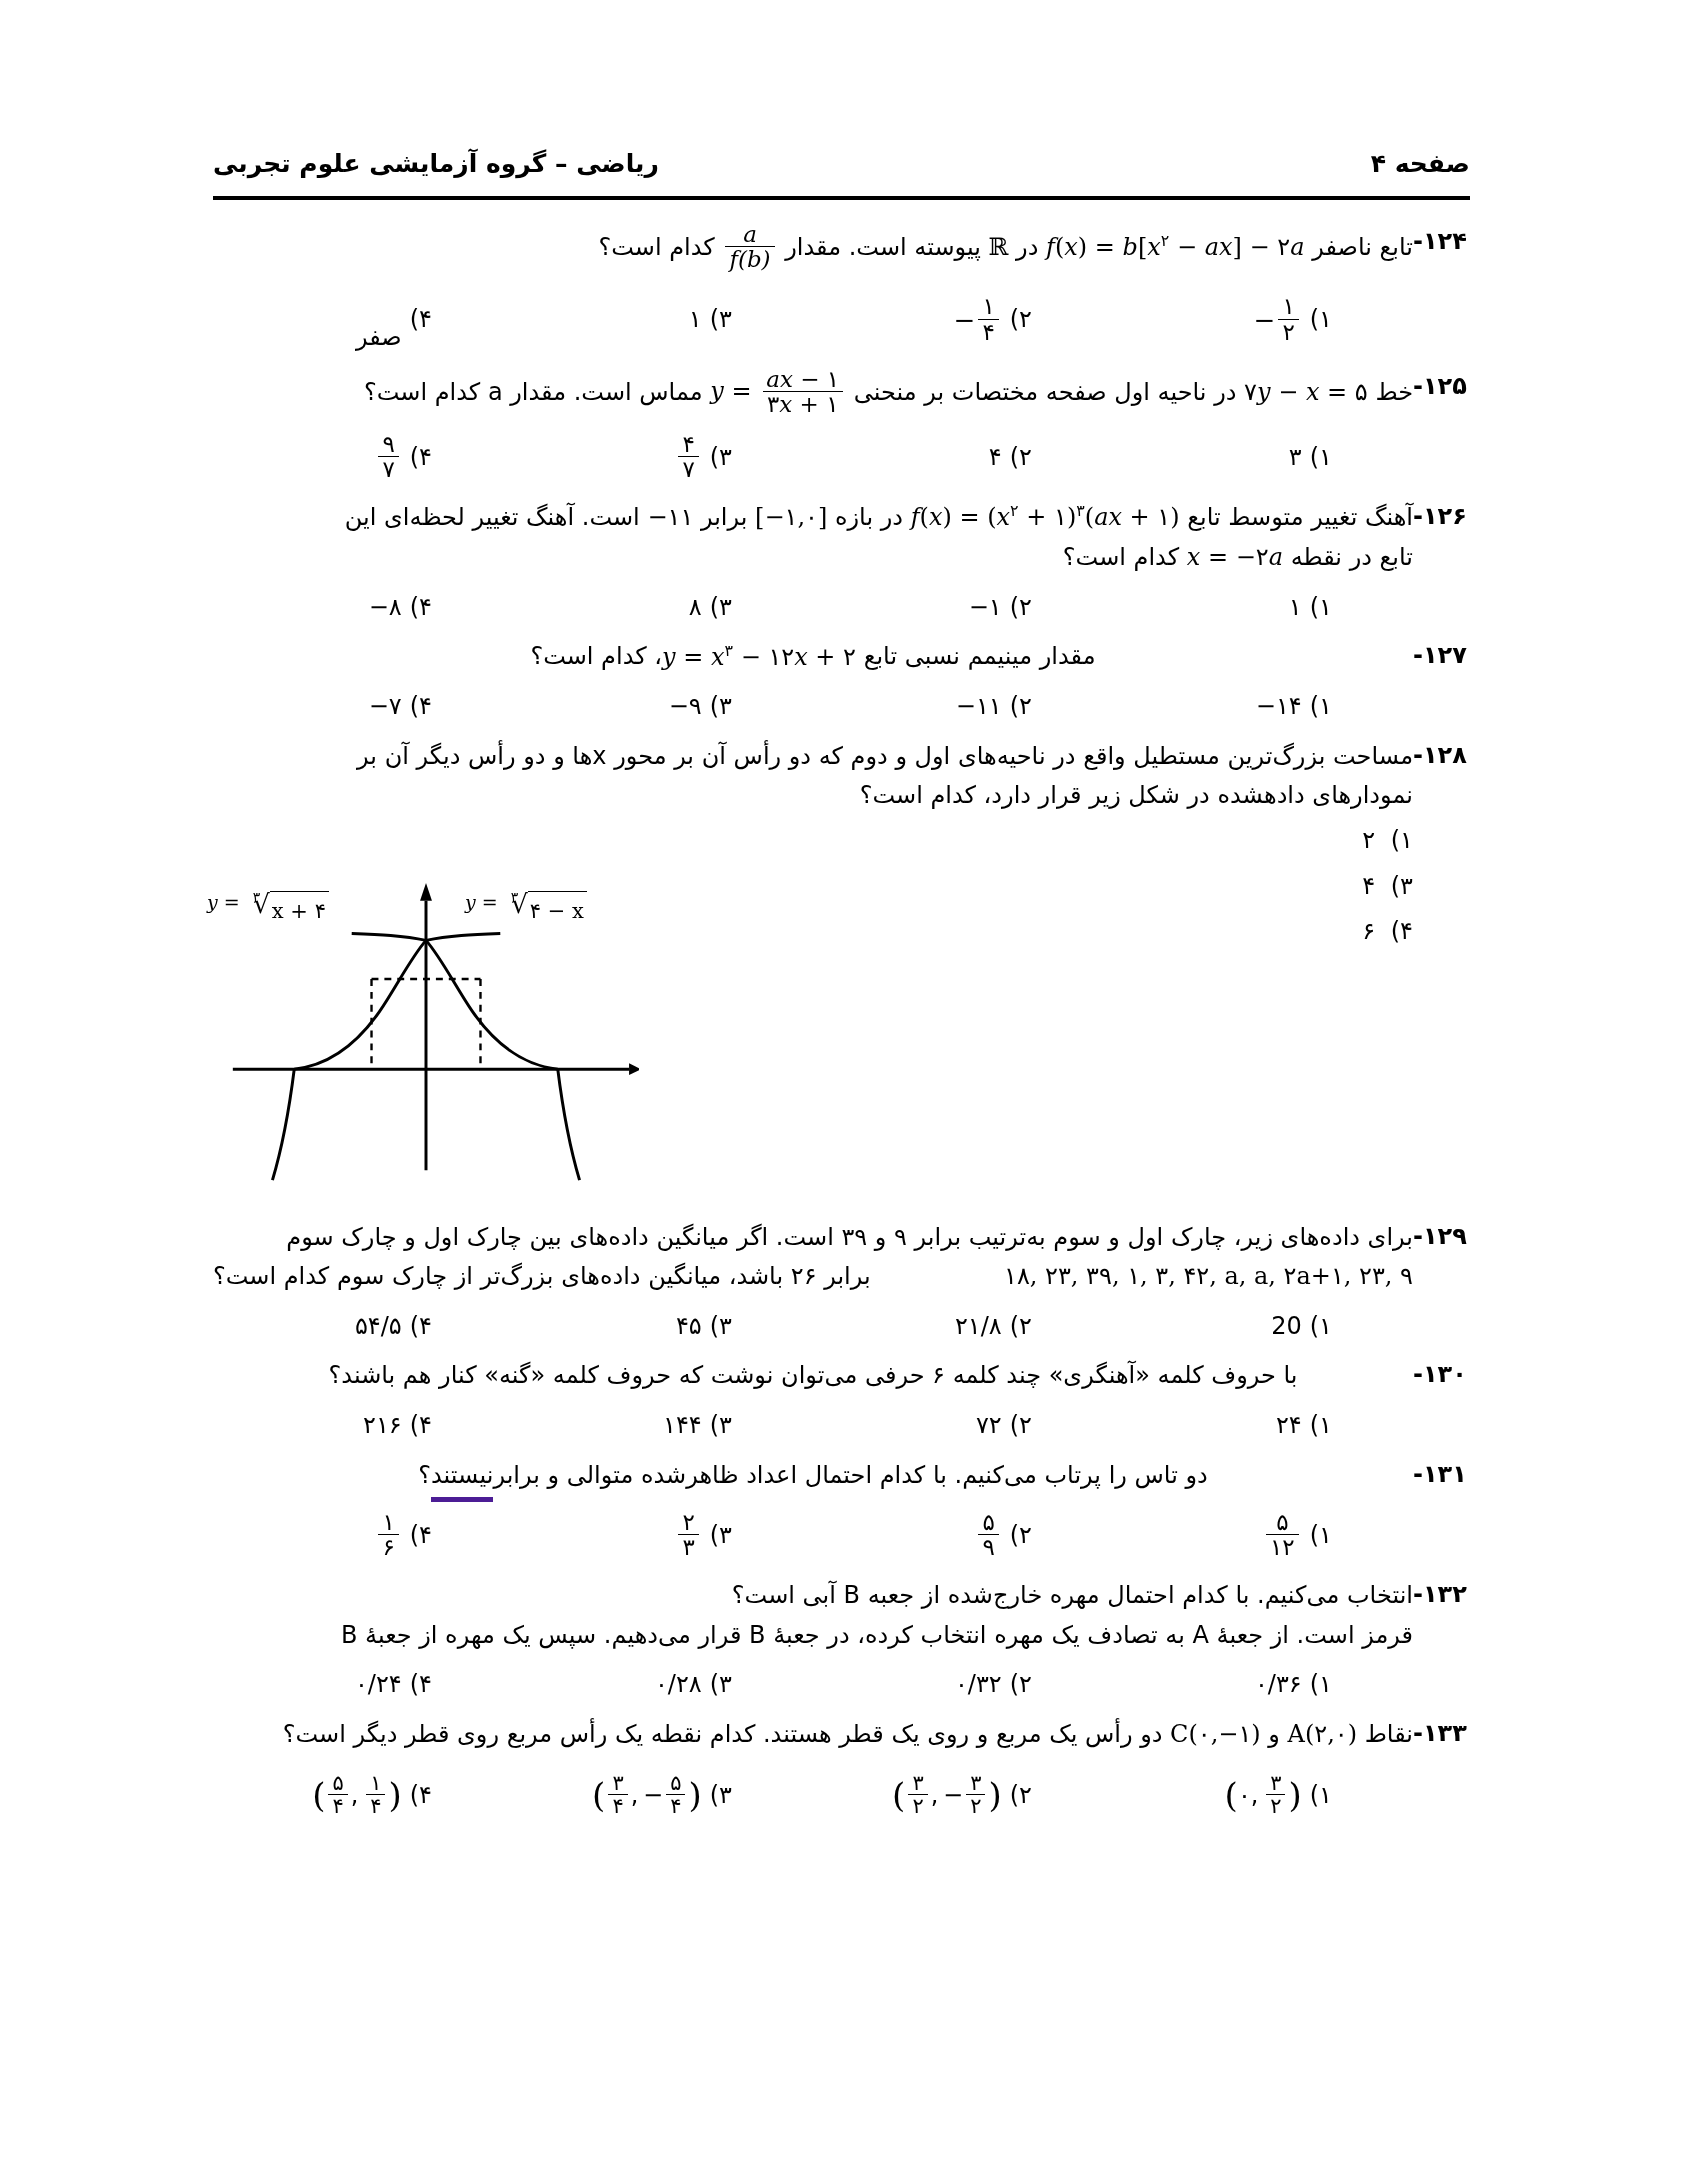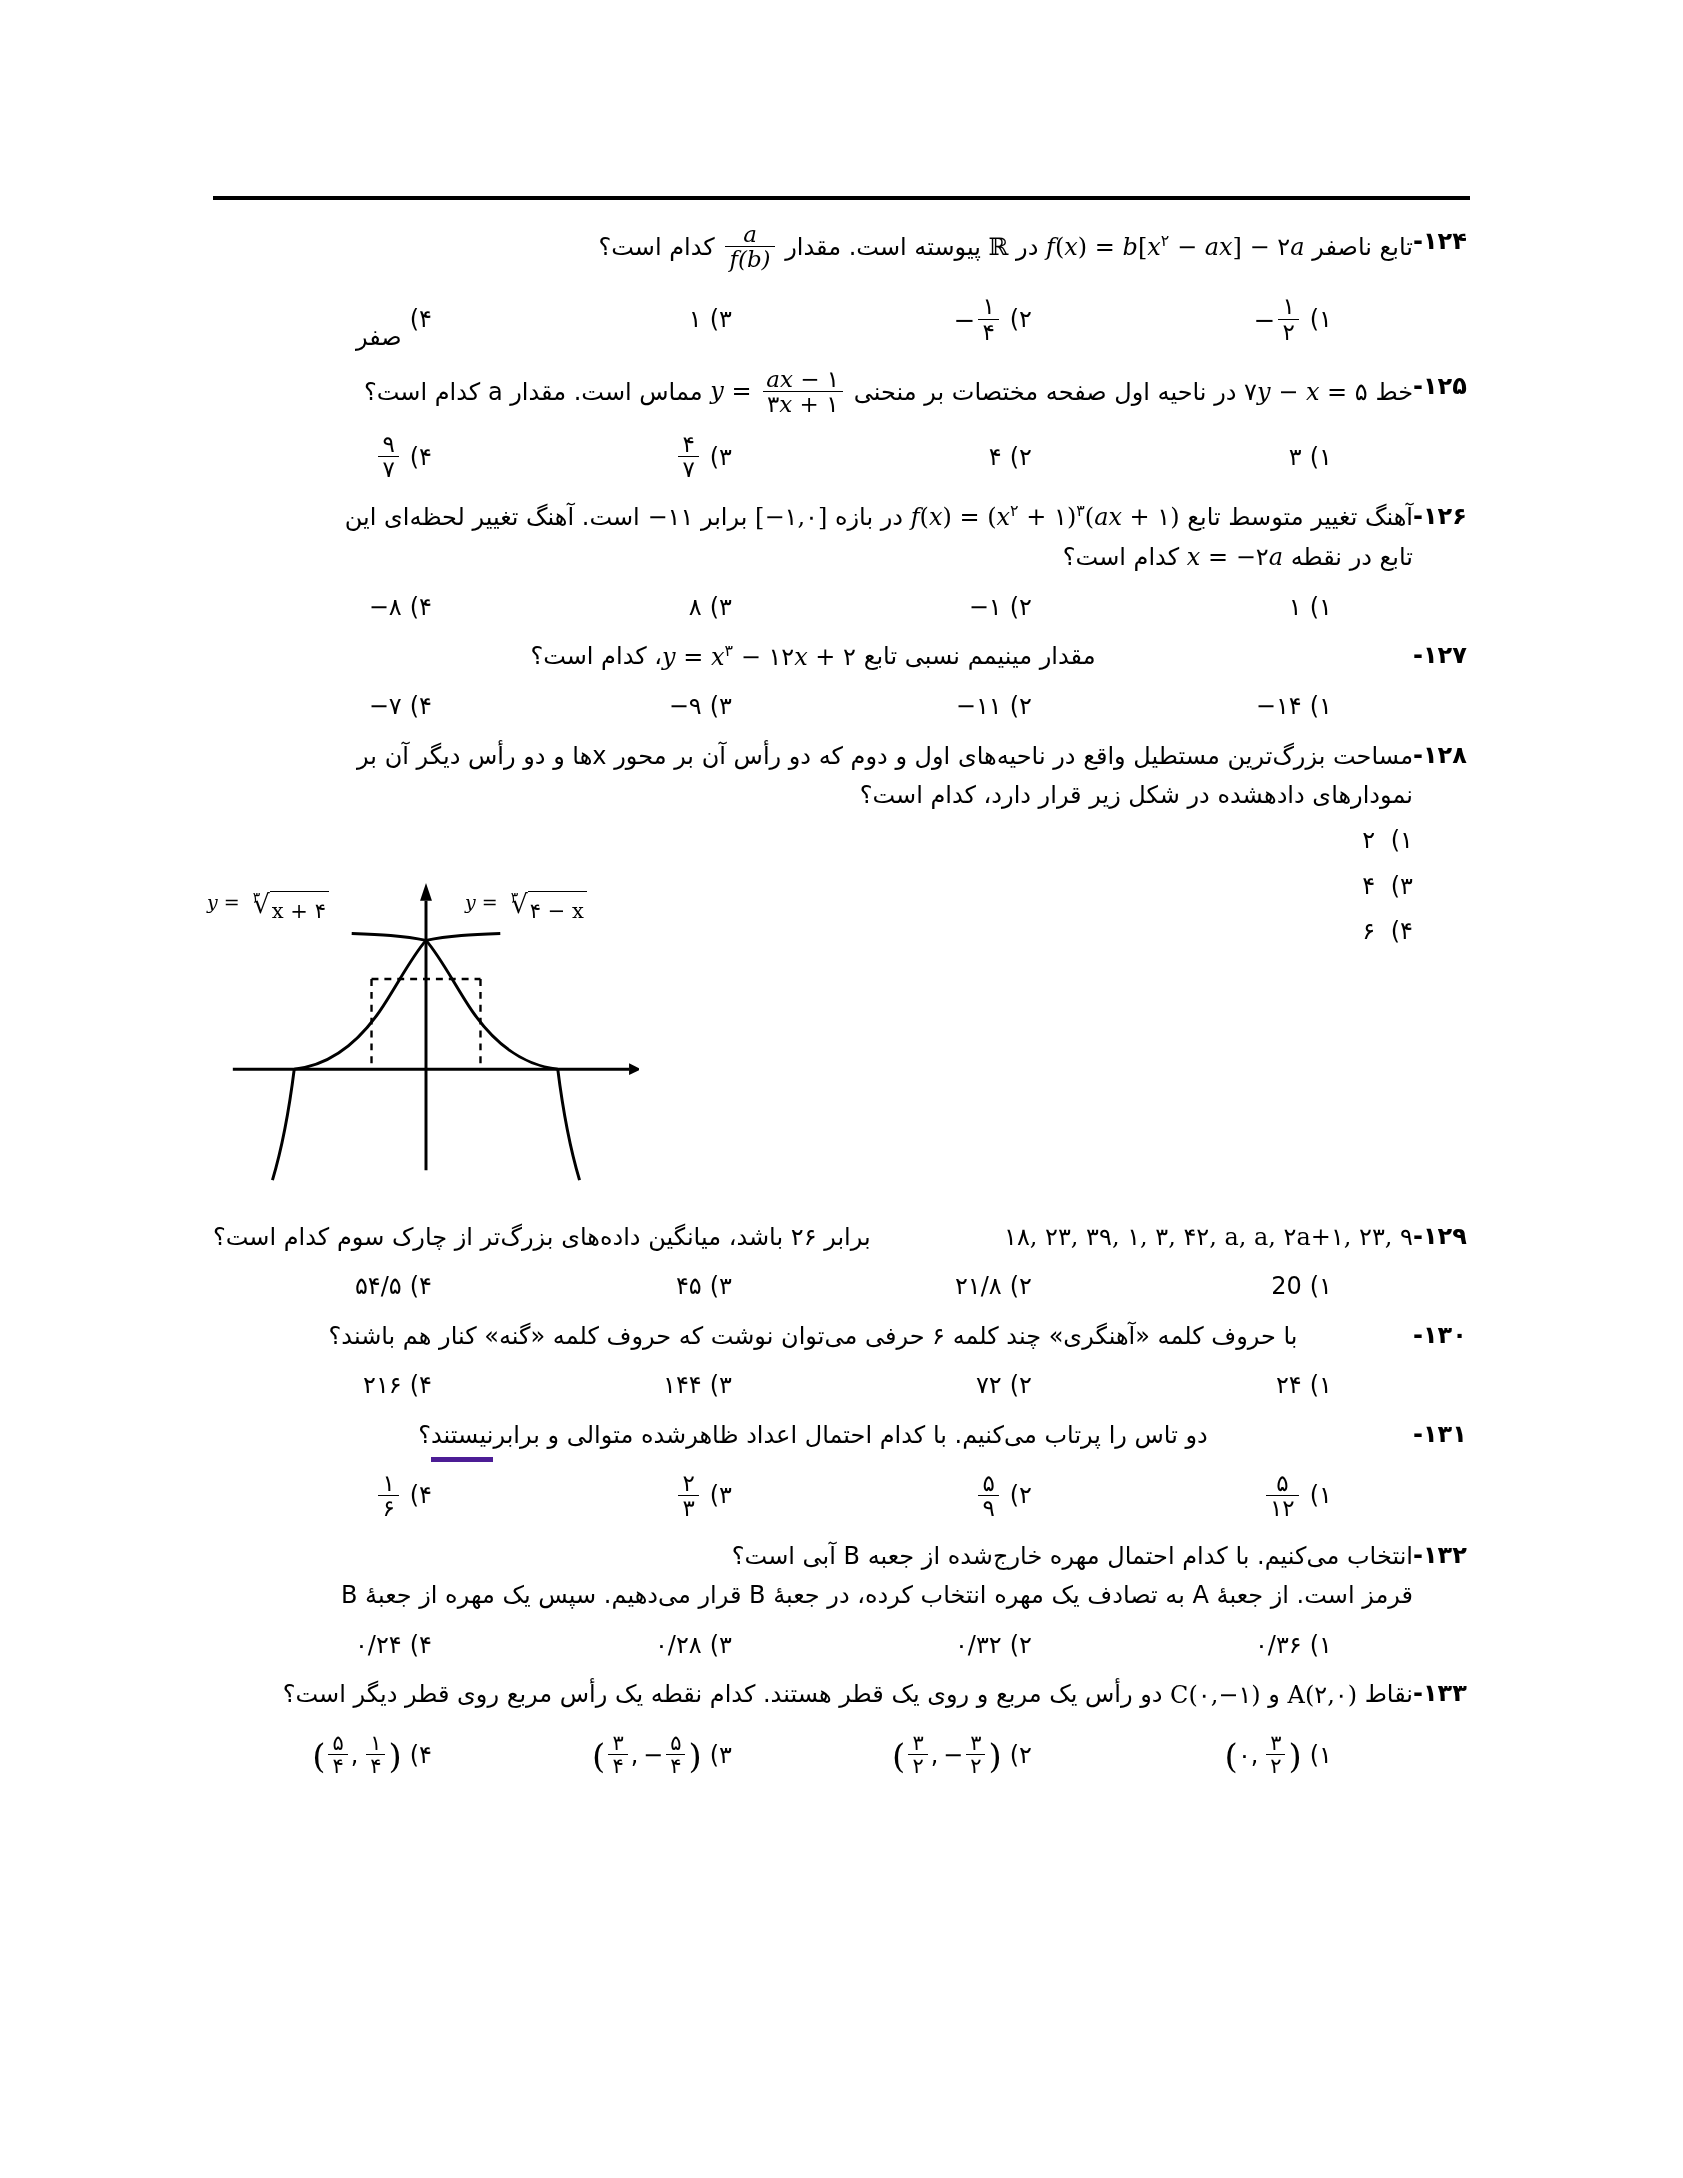--- a/index.html
+++ b/index.html
@@ -156,20 +156,24 @@
   .fl-left{left:-6px;top:18px;}
   .fl-right{left:252px;top:18px;}
   .q128row{position:relative;}
   .spacer128{height:259px;}
 </style>
 </head>
 <body>
 
 <div class="page">
 
+  <div class="header">
+    <div class="subject">ریاضی – گروه آزمایشی علوم تجربی</div>
+    <div class="pageno">صفحه ۴</div>
+  </div>
   <div class="rule"></div>
 
   <div class="content">
 
     <div class="q">
       <div class="qnum">۱۲۴-</div>
       <div class="qbody">
         <span class="qtext">
           <span>تابع ناصفر</span>
           <span class="m"><span class="mi">f</span>(<span class="mi">x</span>) = <span class="mi">b</span>[<span class="mi">x</span><sup class="ex">۲</sup> − <span class="mi">ax</span>] − ۲<span class="mi">a</span></span>
@@ -340,20 +344,21 @@
             <span class="val">۶</span>
           </div>
         </div>
         <div class="spacer128"></div>
       </div>
     </div>
 
     <div class="q">
       <div class="qnum">۱۲۹-</div>
       <div class="qbody">
+        <span class="qtext">برای داده‌های زیر، چارک اول و سوم به‌ترتیب برابر ۹ و ۳۹ است. اگر میانگین داده‌های بین چارک اول و چارک سوم</span>
         <span class="qline2" style="display:flex;justify-content:space-between;align-items:center;">
           <span class="setdata">۱۸, ۲۳, ۳۹, ۱, ۳, ۴۲, a, a, ۲a+۱, ۲۳, ۹</span>
           <span>برابر ۲۶ باشد، میانگین داده‌های بزرگ‌تر از چارک سوم کدام است؟</span>
         </span>
         <div class="opts">
           <div class="opt">
             <span class="lbl">۱)</span>
             <span class="val">20</span>
           </div>
           <div class="opt">

